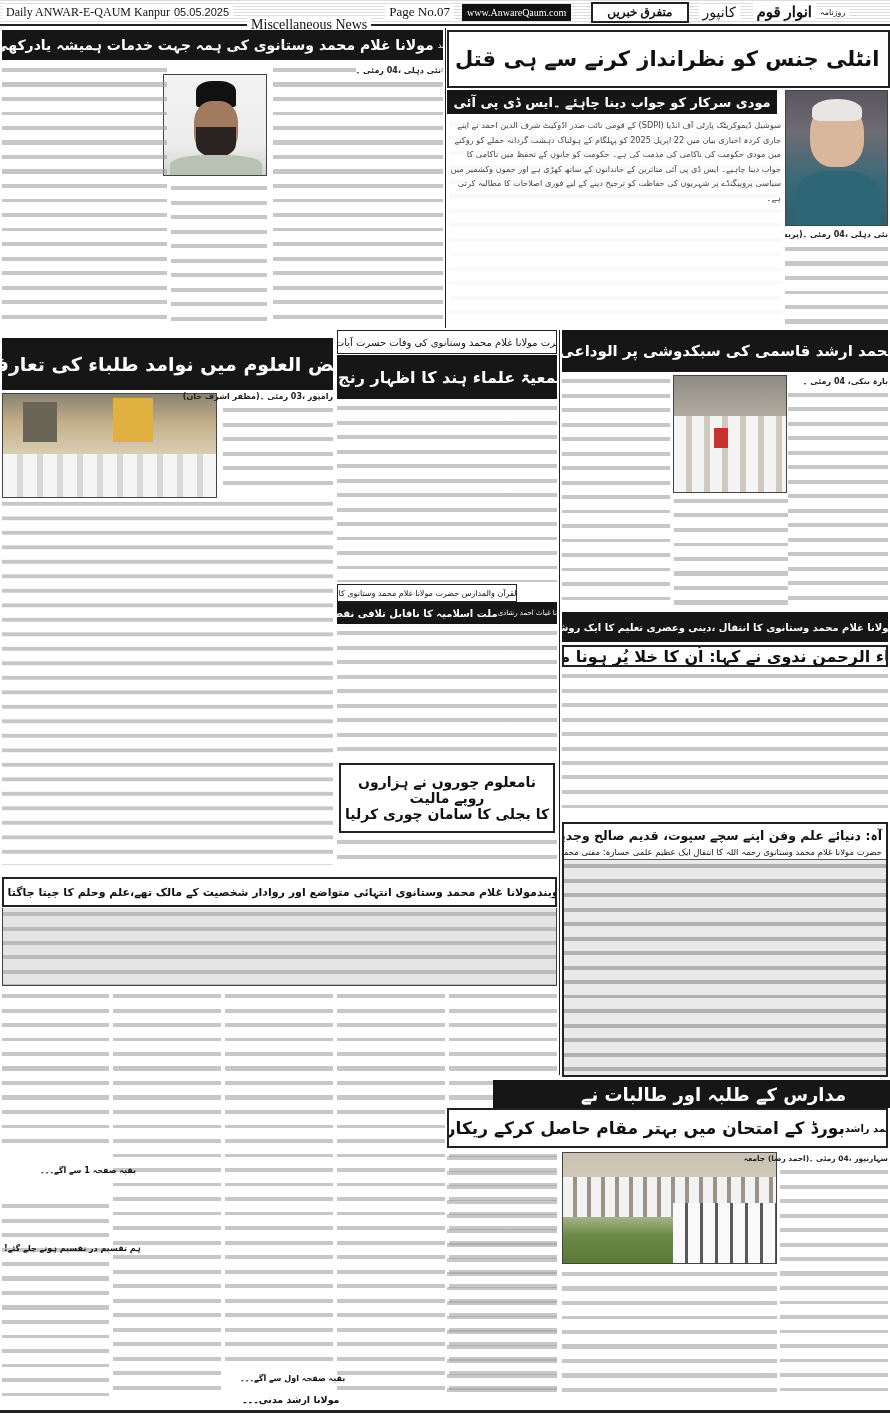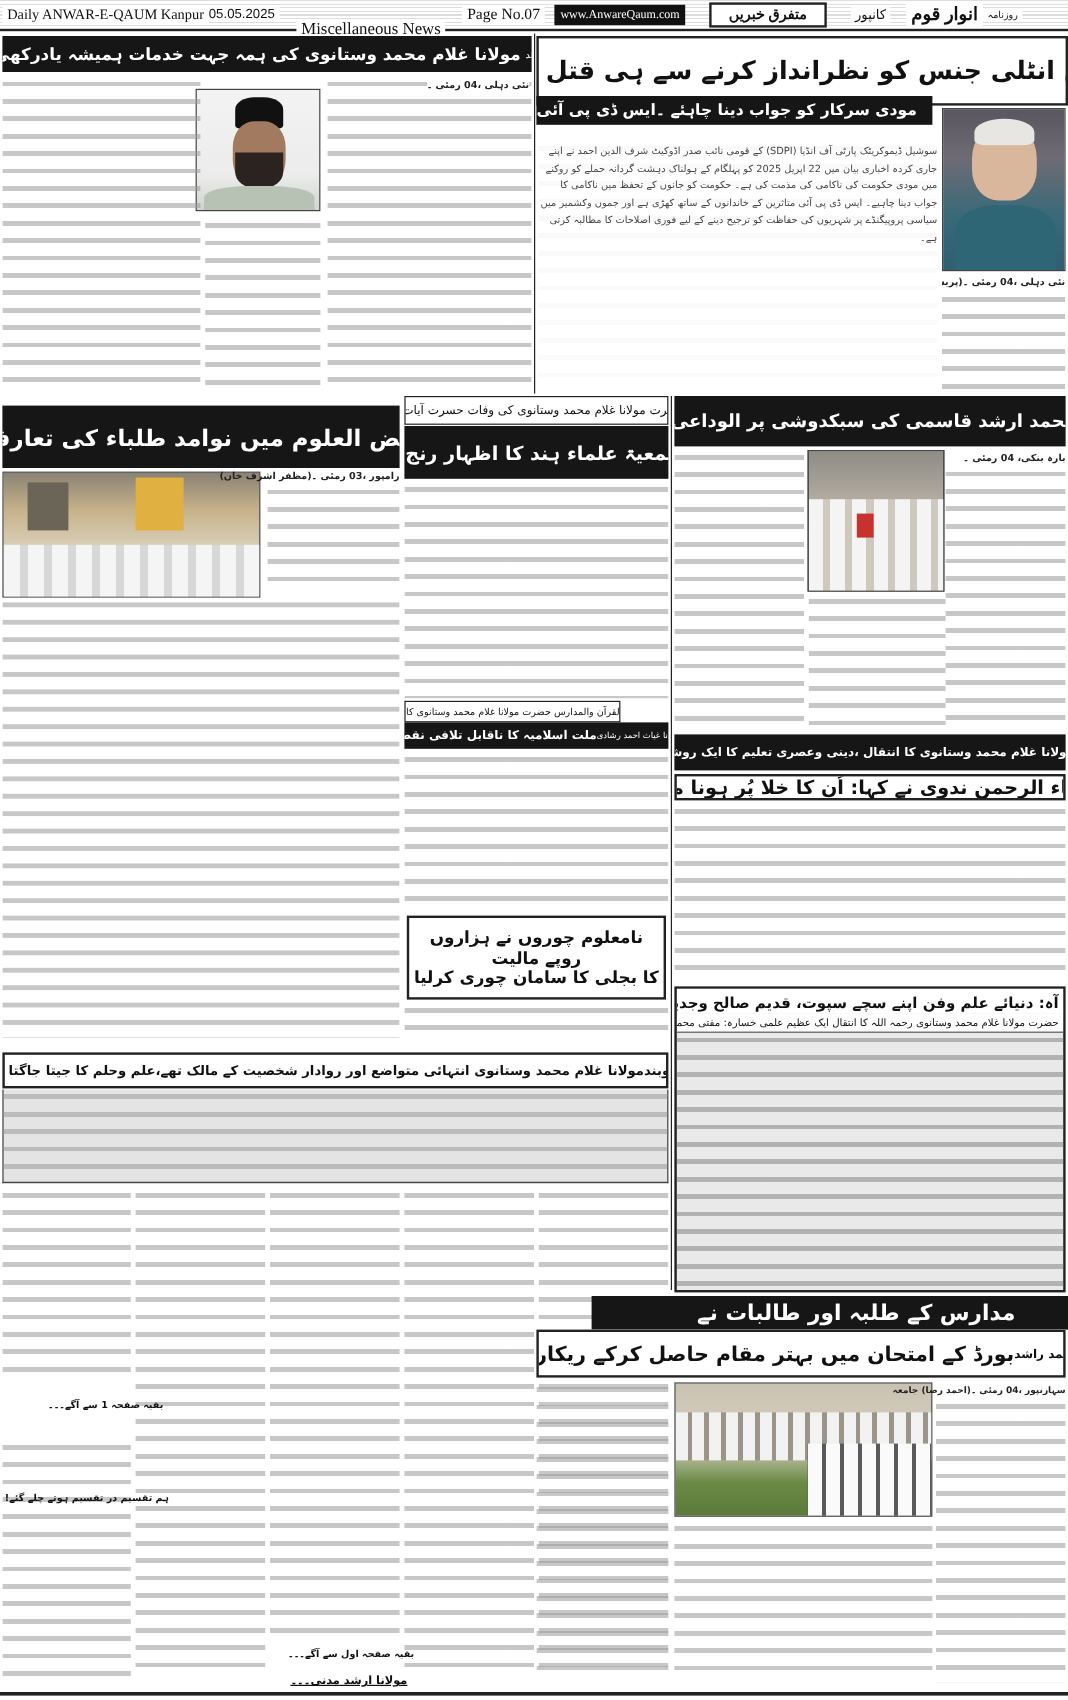--- a/index.html
+++ b/index.html
@@ -21,29 +21,29 @@
 </head>
 <body>
 
 <div class="abs mast">
   <span style="margin-left:2px;">Daily ANWAR-E-QAUM Kanpur</span>
   <span style="font-family:'Liberation Sans',sans-serif;font-size:11px;margin-left:-4px;">05.05.2025</span>
   <span style="margin-left:14px;font-size:14px;margin-top:26px;">Miscellaneous News</span>
   <span style="margin-left:14px;font-size:13px;">Page No.07</span>
   <span class="web" style="margin-left:8px;">www.AnwareQaum.com</span>
   <span class="sec" style="margin-left:20px;direction:rtl;">متفرق خبریں</span>
-  <span style="margin-left:20px;font-size:11px;direction:rtl;">کانپور</span>
+  <span style="margin-left:10px;font-size:14px;direction:rtl;">کانپور</span>
   <span class="logo" style="direction:rtl;margin-left:13px;">انوار قوم</span>
   <span style="font-size:8px;direction:rtl;">روزنامہ</span>
 </div>
 
 <div class="abs hl-white" style="left:447px;top:30px;width:443px;height:58px;border-width:2px;font-size:21px;">
   <span>پہلگام میں انٹلی جنس کو نظرانداز کرنے سے ہی قتل عام ہوا ہے</span>
 </div>
-<div class="abs hl-black" style="left:447px;top:80px;width:330px;height:24px;font-size:13px;justify-content:flex-end;">
+<div class="abs hl-black" style="left:447px;top:90px;width:330px;height:24px;font-size:13px;">
   <span>مودی سرکار کو جواب دینا چاہئے ۔ایس ڈی پی آئی</span>
 </div>
 <div class="abs photo" style="left:785px;top:90px;width:103px;height:136px;background:linear-gradient(180deg,#5a5660 0%,#6f6b74 30%,#3a6a78 65%,#2f5f70 100%);">
   <div style="position:absolute;left:24px;top:12px;width:54px;height:64px;border-radius:45% 45% 40% 40%;background:#d9b79c;"></div>
   <div style="position:absolute;left:26px;top:8px;width:50px;height:22px;border-radius:50% 50% 20% 20%;background:#e8e6e2;"></div>
   <div style="position:absolute;left:10px;top:80px;width:84px;height:56px;border-radius:40% 40% 0 0;background:#2e6675;"></div>
 </div>
 <div class="abs body-text" style="left:449px;top:118px;width:332px;height:205px;">
   <div class="lines" style="width:100%;height:100%;"></div>
 </div>
@@ -156,21 +156,21 @@
   <div class="lines" style="position:absolute;right:0;top:0;width:108px;height:410px;"></div>
   <div class="lines" style="position:absolute;right:112px;top:0;width:108px;height:410px;"></div>
   <div class="lines" style="position:absolute;right:224px;top:0;width:108px;height:375px;"></div>
   <div class="lines" style="position:absolute;right:336px;top:0;width:108px;height:410px;"></div>
   <div class="lines" style="position:absolute;right:448px;top:0;width:107px;height:158px;"></div>
   <div class="lines" style="position:absolute;right:448px;top:210px;width:107px;height:200px;"></div>
 </div>
 <div class="abs small-label" style="left:40px;top:1166px;font-size:8px;">بقیہ صفحہ 1 سے آگے۔۔۔</div>
 <div class="abs small-label" style="left:4px;top:1244px;font-size:8px;">ہم تقسیم در تقسیم ہوتے چلے گئے!</div>
 <div class="abs small-label" style="left:240px;top:1374px;font-size:8px;">بقیہ صفحہ اول سے آگے۔۔۔</div>
-<div class="abs small-label" style="left:242px;top:1394px;font-size:9.5px;text-decoration:underline;">مولانا ارشد مدنی۔۔۔</div>
+<div class="abs small-label" style="left:242px;top:1394px;font-size:9.5px;">مولانا ارشد مدنی۔۔۔</div>
 
 <div class="abs hl-black" style="left:447px;top:1080px;width:441px;height:28px;font-size:18px;margin-left:46px;">
   <span>مدارس کے طلبہ اور طالبات نے</span>
 </div>
 <div class="abs hl-white" style="left:447px;top:1108px;width:441px;height:40px;font-size:17px;border-width:2px;">
   <span style="font-size:10px;">: قاری محمد راشد</span>
   <span>بورڈ کے امتحان میں بہتر مقام حاصل کرکے ریکارڈ بنایا</span>
 </div>
 <div class="abs photo" style="left:562px;top:1152px;width:215px;height:112px;background:linear-gradient(180deg,#c9c2b2 0%,#d8d1c0 45%,#6a8a46 75%,#5b7a3a 100%);">
   <div style="position:absolute;left:0;top:24px;width:215px;height:40px;background:repeating-linear-gradient(90deg,#f2f2f2 0 10px,#9c9488 10px 14px);"></div>

